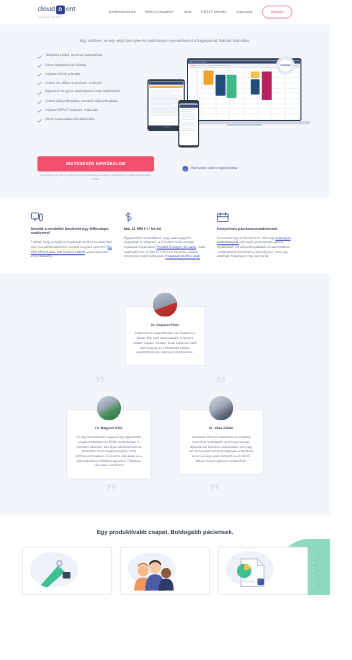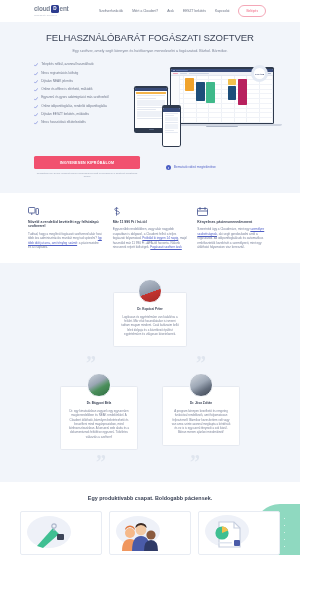--- a/index.html
+++ b/index.html
@@ -199,21 +199,20 @@
       <span class="nav-item">Szoftverfunkciók</span>
       <span class="nav-item">Miért a Cloudent?</span>
       <span class="nav-item">Árak</span>
       <span class="nav-item">EESZT bekötés</span>
       <span class="nav-item">Kapcsolat</span>
       <span class="nav-cta">Belépés</span>
     </div>
   </div>
 
   <div class="hero">
-    <div class="hero-title">FELHASZNÁLÓBARÁT FOGÁSZATI SZOFTVER</div>
     <div class="hero-sub">Egy szoftver, amely segít könnyen és hatékonyan menedzselni a fogászatod. Bárhol. Bármikor.</div>
 
     <div class="hero-body">
       <div class="hero-left">
         <div class="check-list">
           <div class="check-item">
             <svg class="check-icon" viewBox="0 0 12 12">
                 <path d="M1 6 L4.2 9.2 L11 1.6" stroke="#6f7ed8" stroke-width="2" fill="none" stroke-linecap="round" stroke-linejoin="round"></path>
               </svg>
             <span class="check-txt">Telepítés nélkül, azonnal használható</span>

